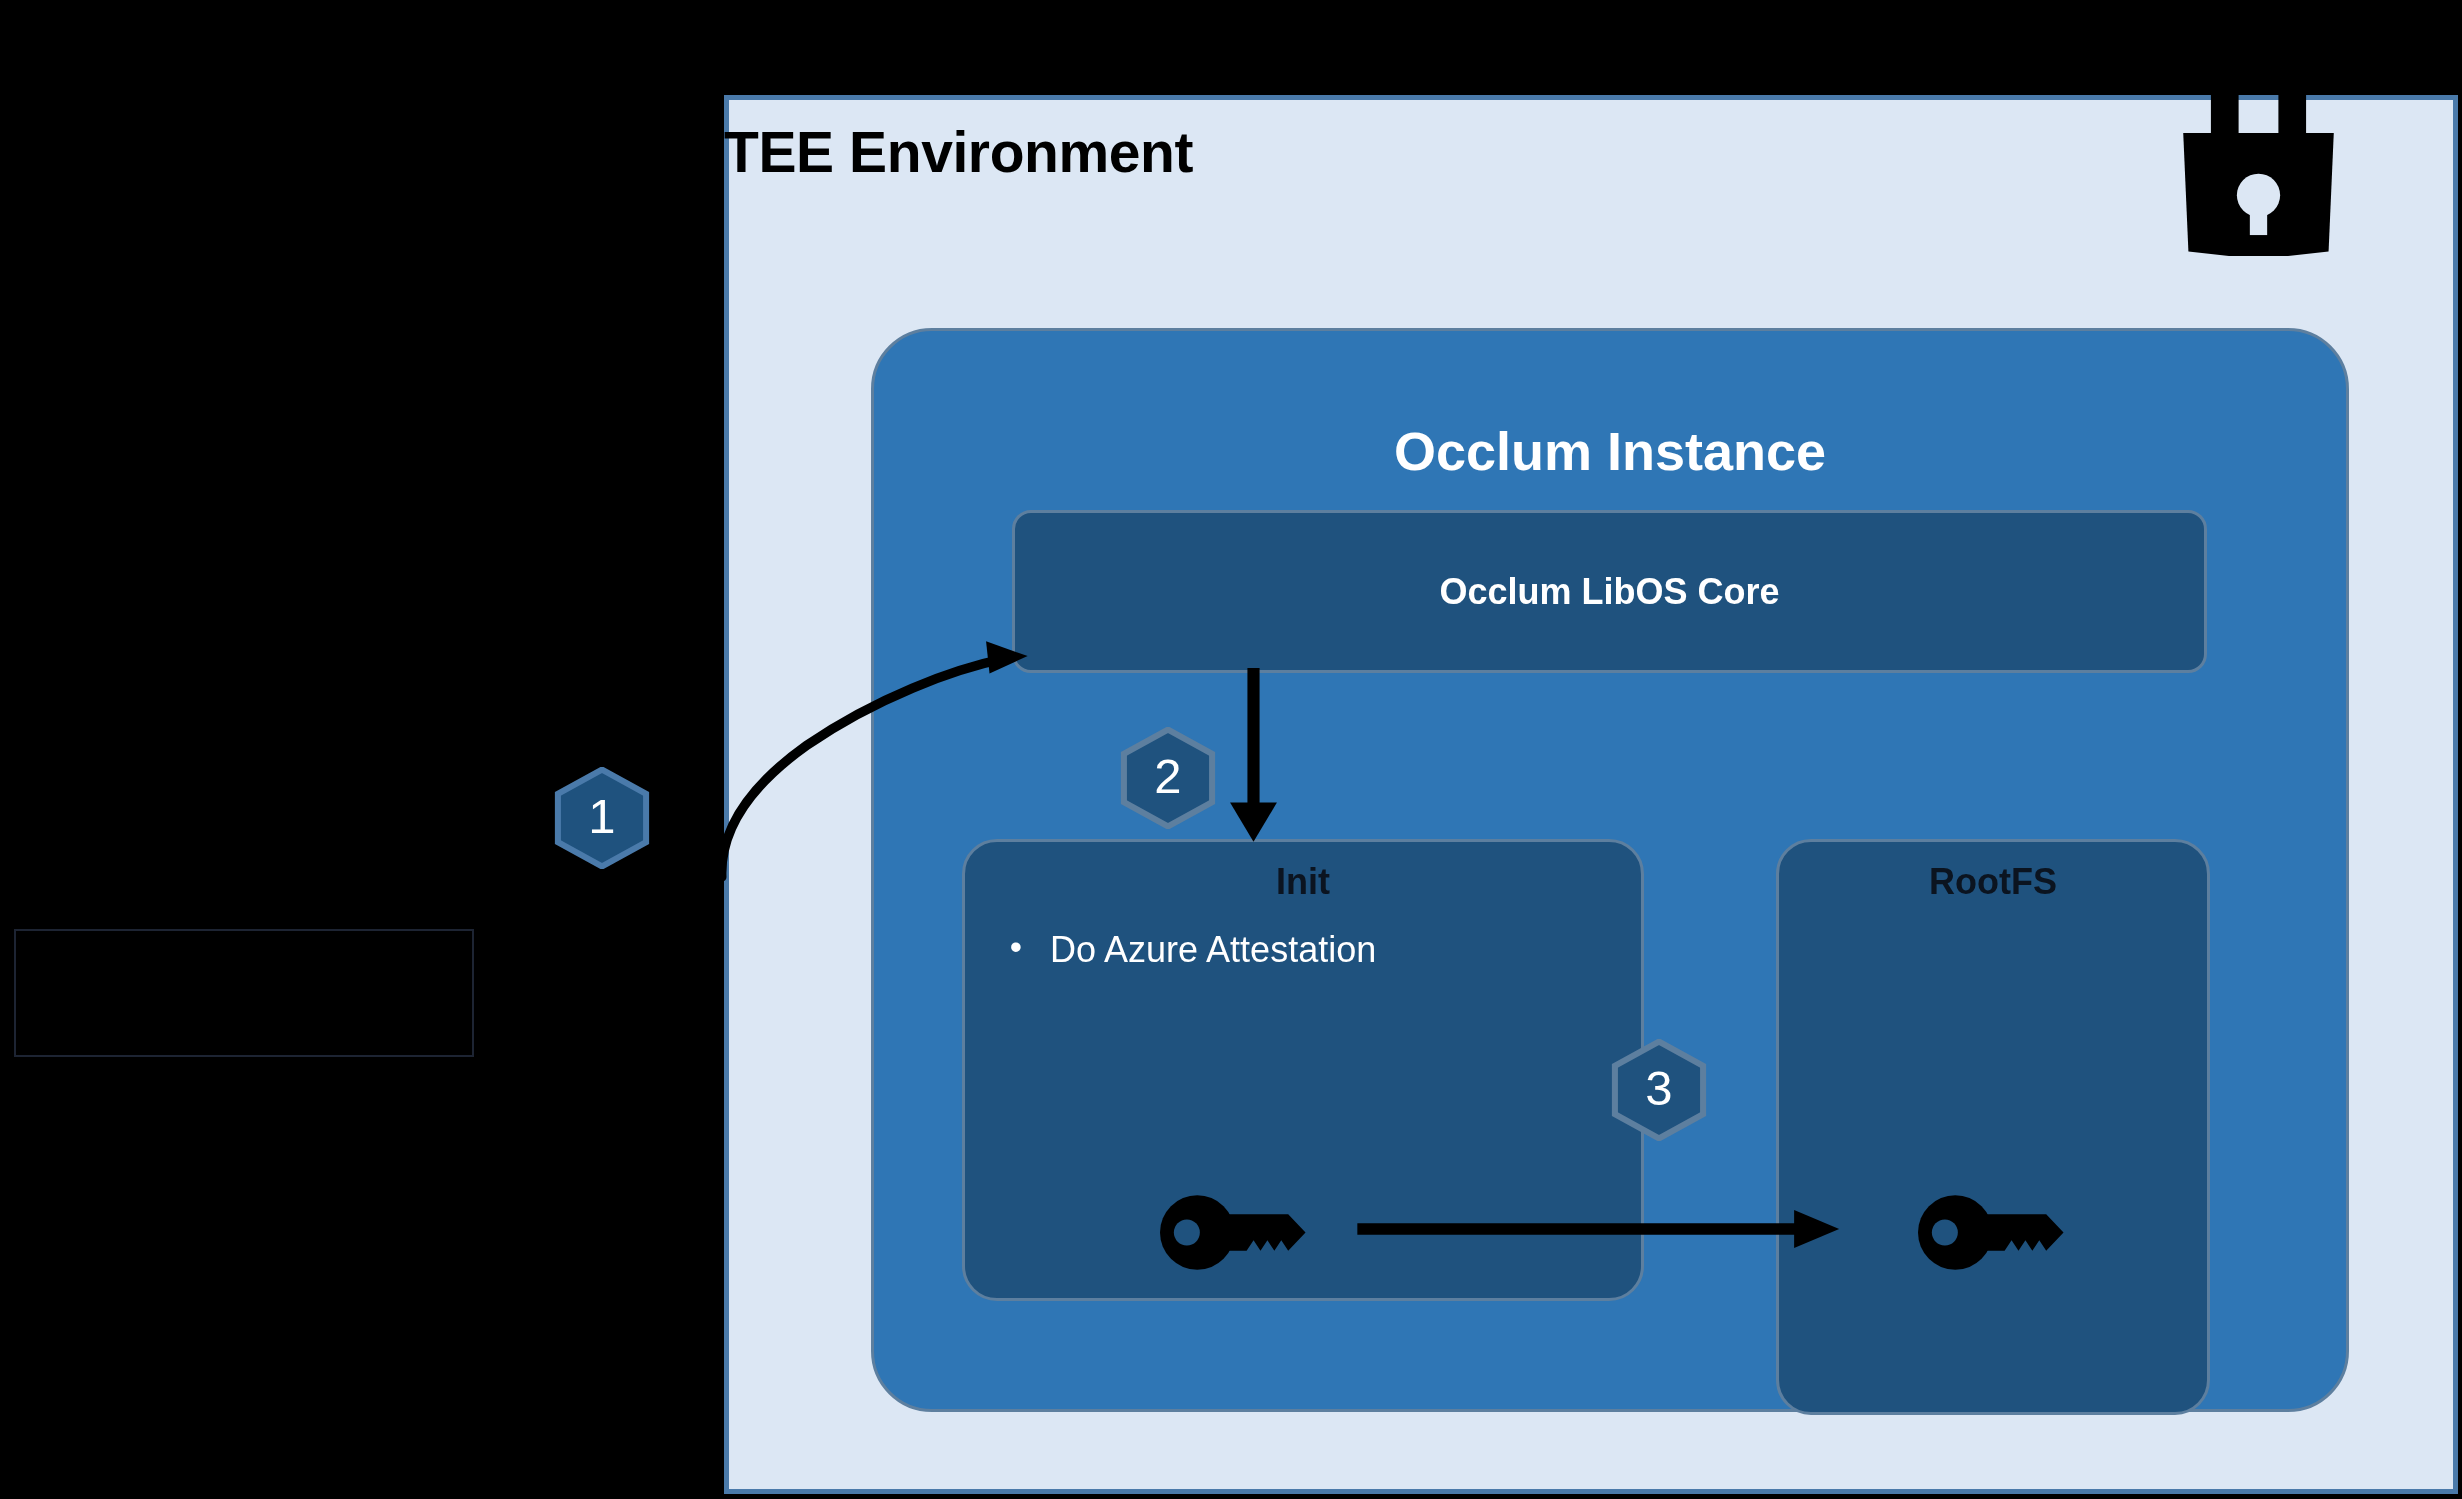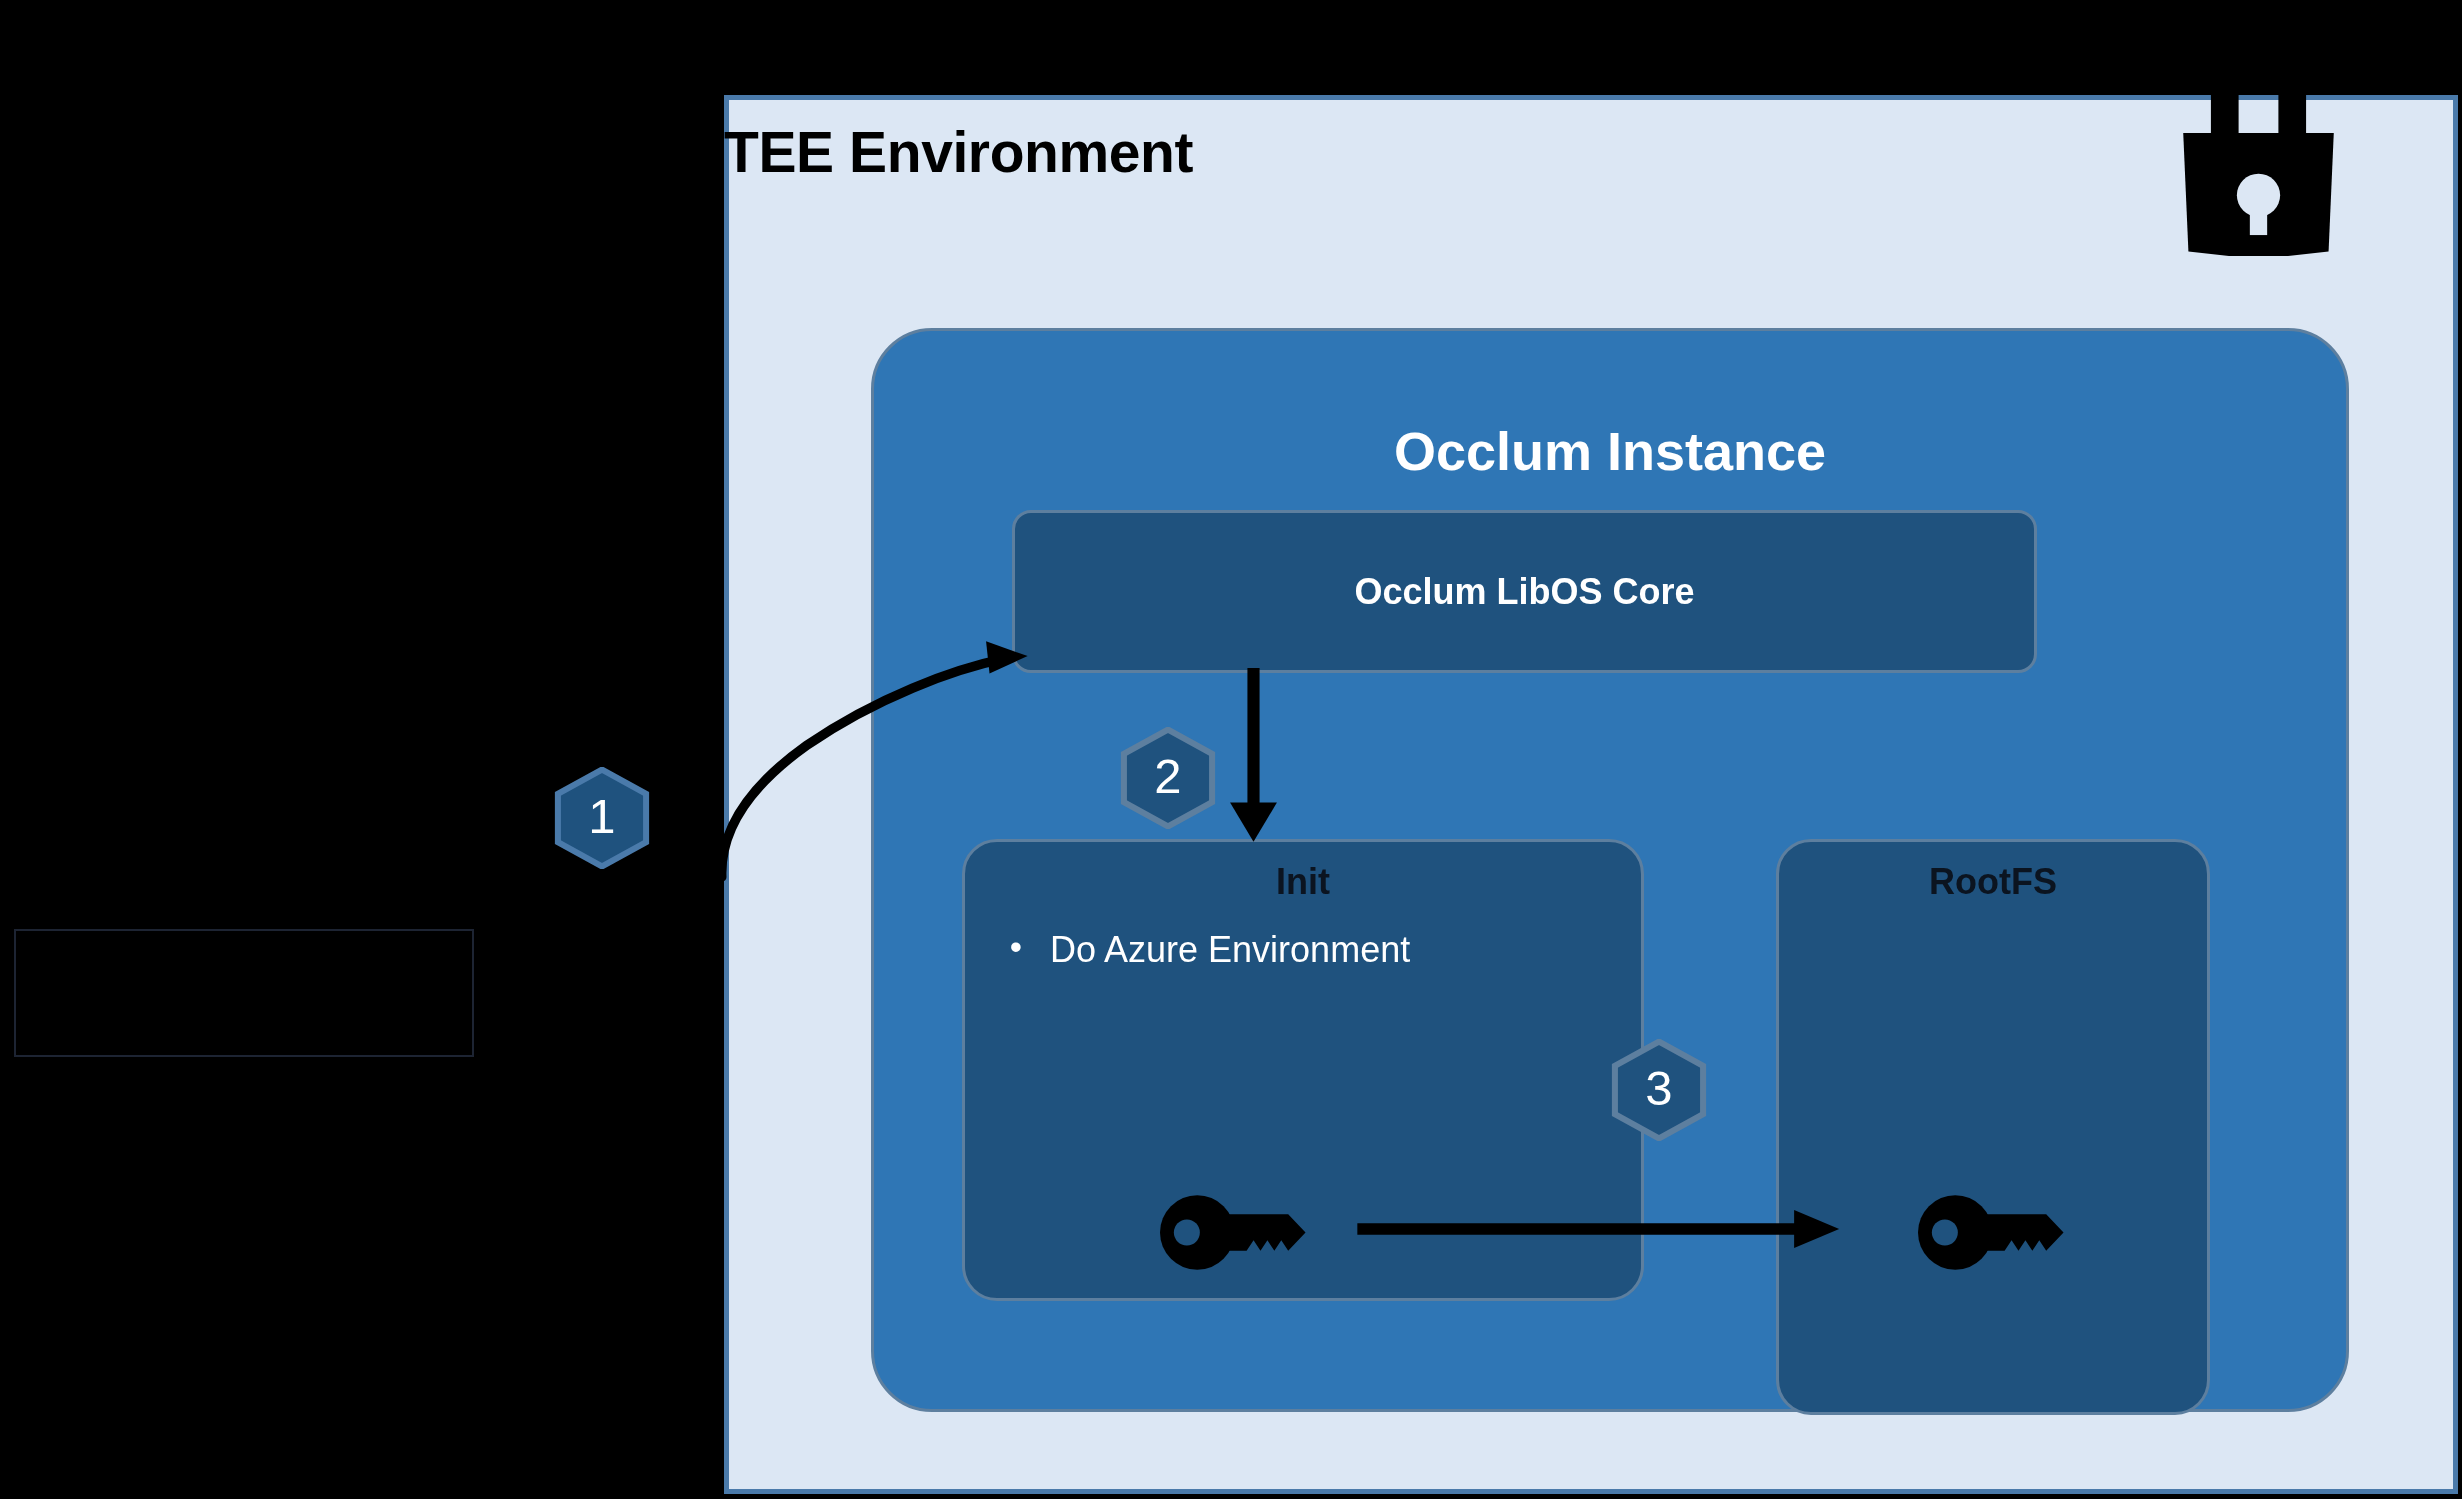--- a/index.html
+++ b/index.html
@@ -68,21 +68,21 @@
     font-size: 54px;
     font-weight: bold;
     color: #ffffff;
   }
 
   
   #libos-box {
     position: absolute;
     left: 1012px;
     top: 510px;
-    width: 1025px;
+    width: 1195px;
     height: 163px;
     background: #1f527e;
     border: 3.5px solid #5d7f9f;
     border-radius: 19px;
     box-sizing: border-box;
     display: flex;
     align-items: center;
     justify-content: center;
   }
   #libos-label {
@@ -204,21 +204,21 @@
   <div id="occlum-box"></div>
   <div id="occlum-title">Occlum Instance</div>
 
   <div id="libos-box">
     <span id="libos-label">Occlum LibOS Core</span>
   </div>
 
   <div id="init-box" class="sub-box">
     <div class="sub-title">Init</div>
     <ul class="bullets">
-      <li>Do Azure Environment</li>
+      <li>Do Azure Attestation</li>
     </ul>
   </div>
 
   <div id="rootfs-box" class="sub-box">
     <div class="sub-title">RootFS</div>
   </div>
 
   <div id="init-key" class="key-icon">
     <svg viewBox="0 0 172 86" width="149" height="75">
       <circle cx="43" cy="43" r="43" fill="#000000"></circle>

